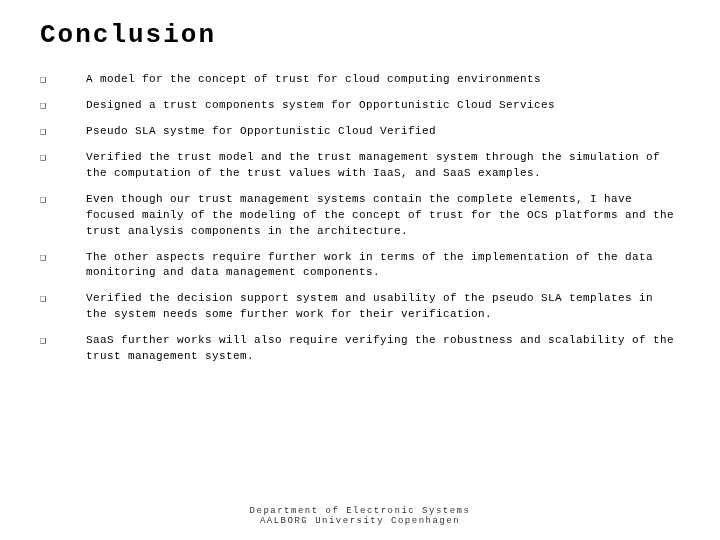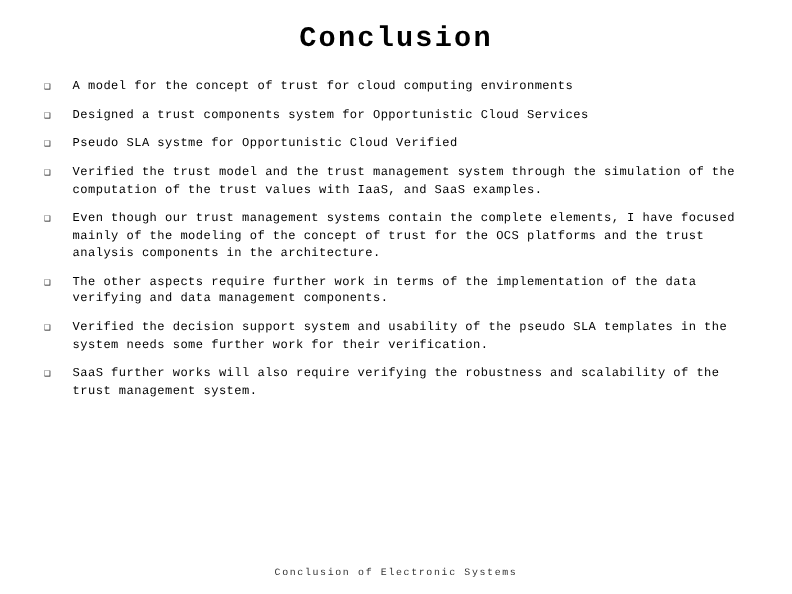--- a/index.html
+++ b/index.html
@@ -19,21 +19,21 @@
     }
 
     .page {
       width: 720px;
       height: 540px;
       position: relative;
       padding: 20px 40px 20px 40px;
     }
 
     .title {
-      text-align: center;
+      text-align: left;
       font-size: 26px;
       font-weight: bold;
       letter-spacing: 2px;
       margin-bottom: 22px;
       font-family: 'Courier New', Courier, monospace;
     }
 
     .bullet-list {
       list-style: none;
       padding: 0;
@@ -52,20 +52,21 @@
       min-width: 18px;
       margin-right: 8px;
       margin-top: 1px;
       font-size: 10px;
       display: inline-block;
     }
 
     .bullet-text {
       flex: 1;
       letter-spacing: 0.4px;
+      margin-left: 20px;
     }
 
     .footer {
       position: absolute;
       bottom: 14px;
       left: 0;
       right: 0;
       text-align: center;
       font-size: 9px;
       letter-spacing: 1.5px;
@@ -94,28 +95,29 @@
       <li class="bullet-item">
         <span class="bullet-icon">❑</span>
         <span class="bullet-text">Verified the trust model and the trust management system through the simulation of the computation of the trust values with IaaS, and SaaS examples.</span>
       </li>
       <li class="bullet-item">
         <span class="bullet-icon">❑</span>
         <span class="bullet-text">Even though our trust management systems contain the complete elements, I have focused mainly of the modeling of the concept of trust for the OCS platforms and the trust analysis components in the architecture.</span>
       </li>
       <li class="bullet-item">
         <span class="bullet-icon">❑</span>
-        <span class="bullet-text">The other aspects require further work in terms of the implementation of the data verifying and data management components.</span>
+        <span class="bullet-text">The other aspects require further work in terms of the implementation of the data monitoring and data management components.</span>
       </li>
       <li class="bullet-item">
         <span class="bullet-icon">❑</span>
         <span class="bullet-text">Verified the decision support system and usability of the pseudo SLA templates in the system needs some further work for their verification.</span>
       </li>
       <li class="bullet-item">
         <span class="bullet-icon">❑</span>
         <span class="bullet-text">SaaS further works will also require verifying the robustness and scalability of the trust management system.</span>
       </li>
     </ul>
 
   <div class="footer">
-    <div>Conclusion of Electronic Systems</div>
+    <div>Department of Electronic Systems</div>
+    <div>AALBORG University Copenhagen</div>
   </div>
 </div>
 
 </body></html>

